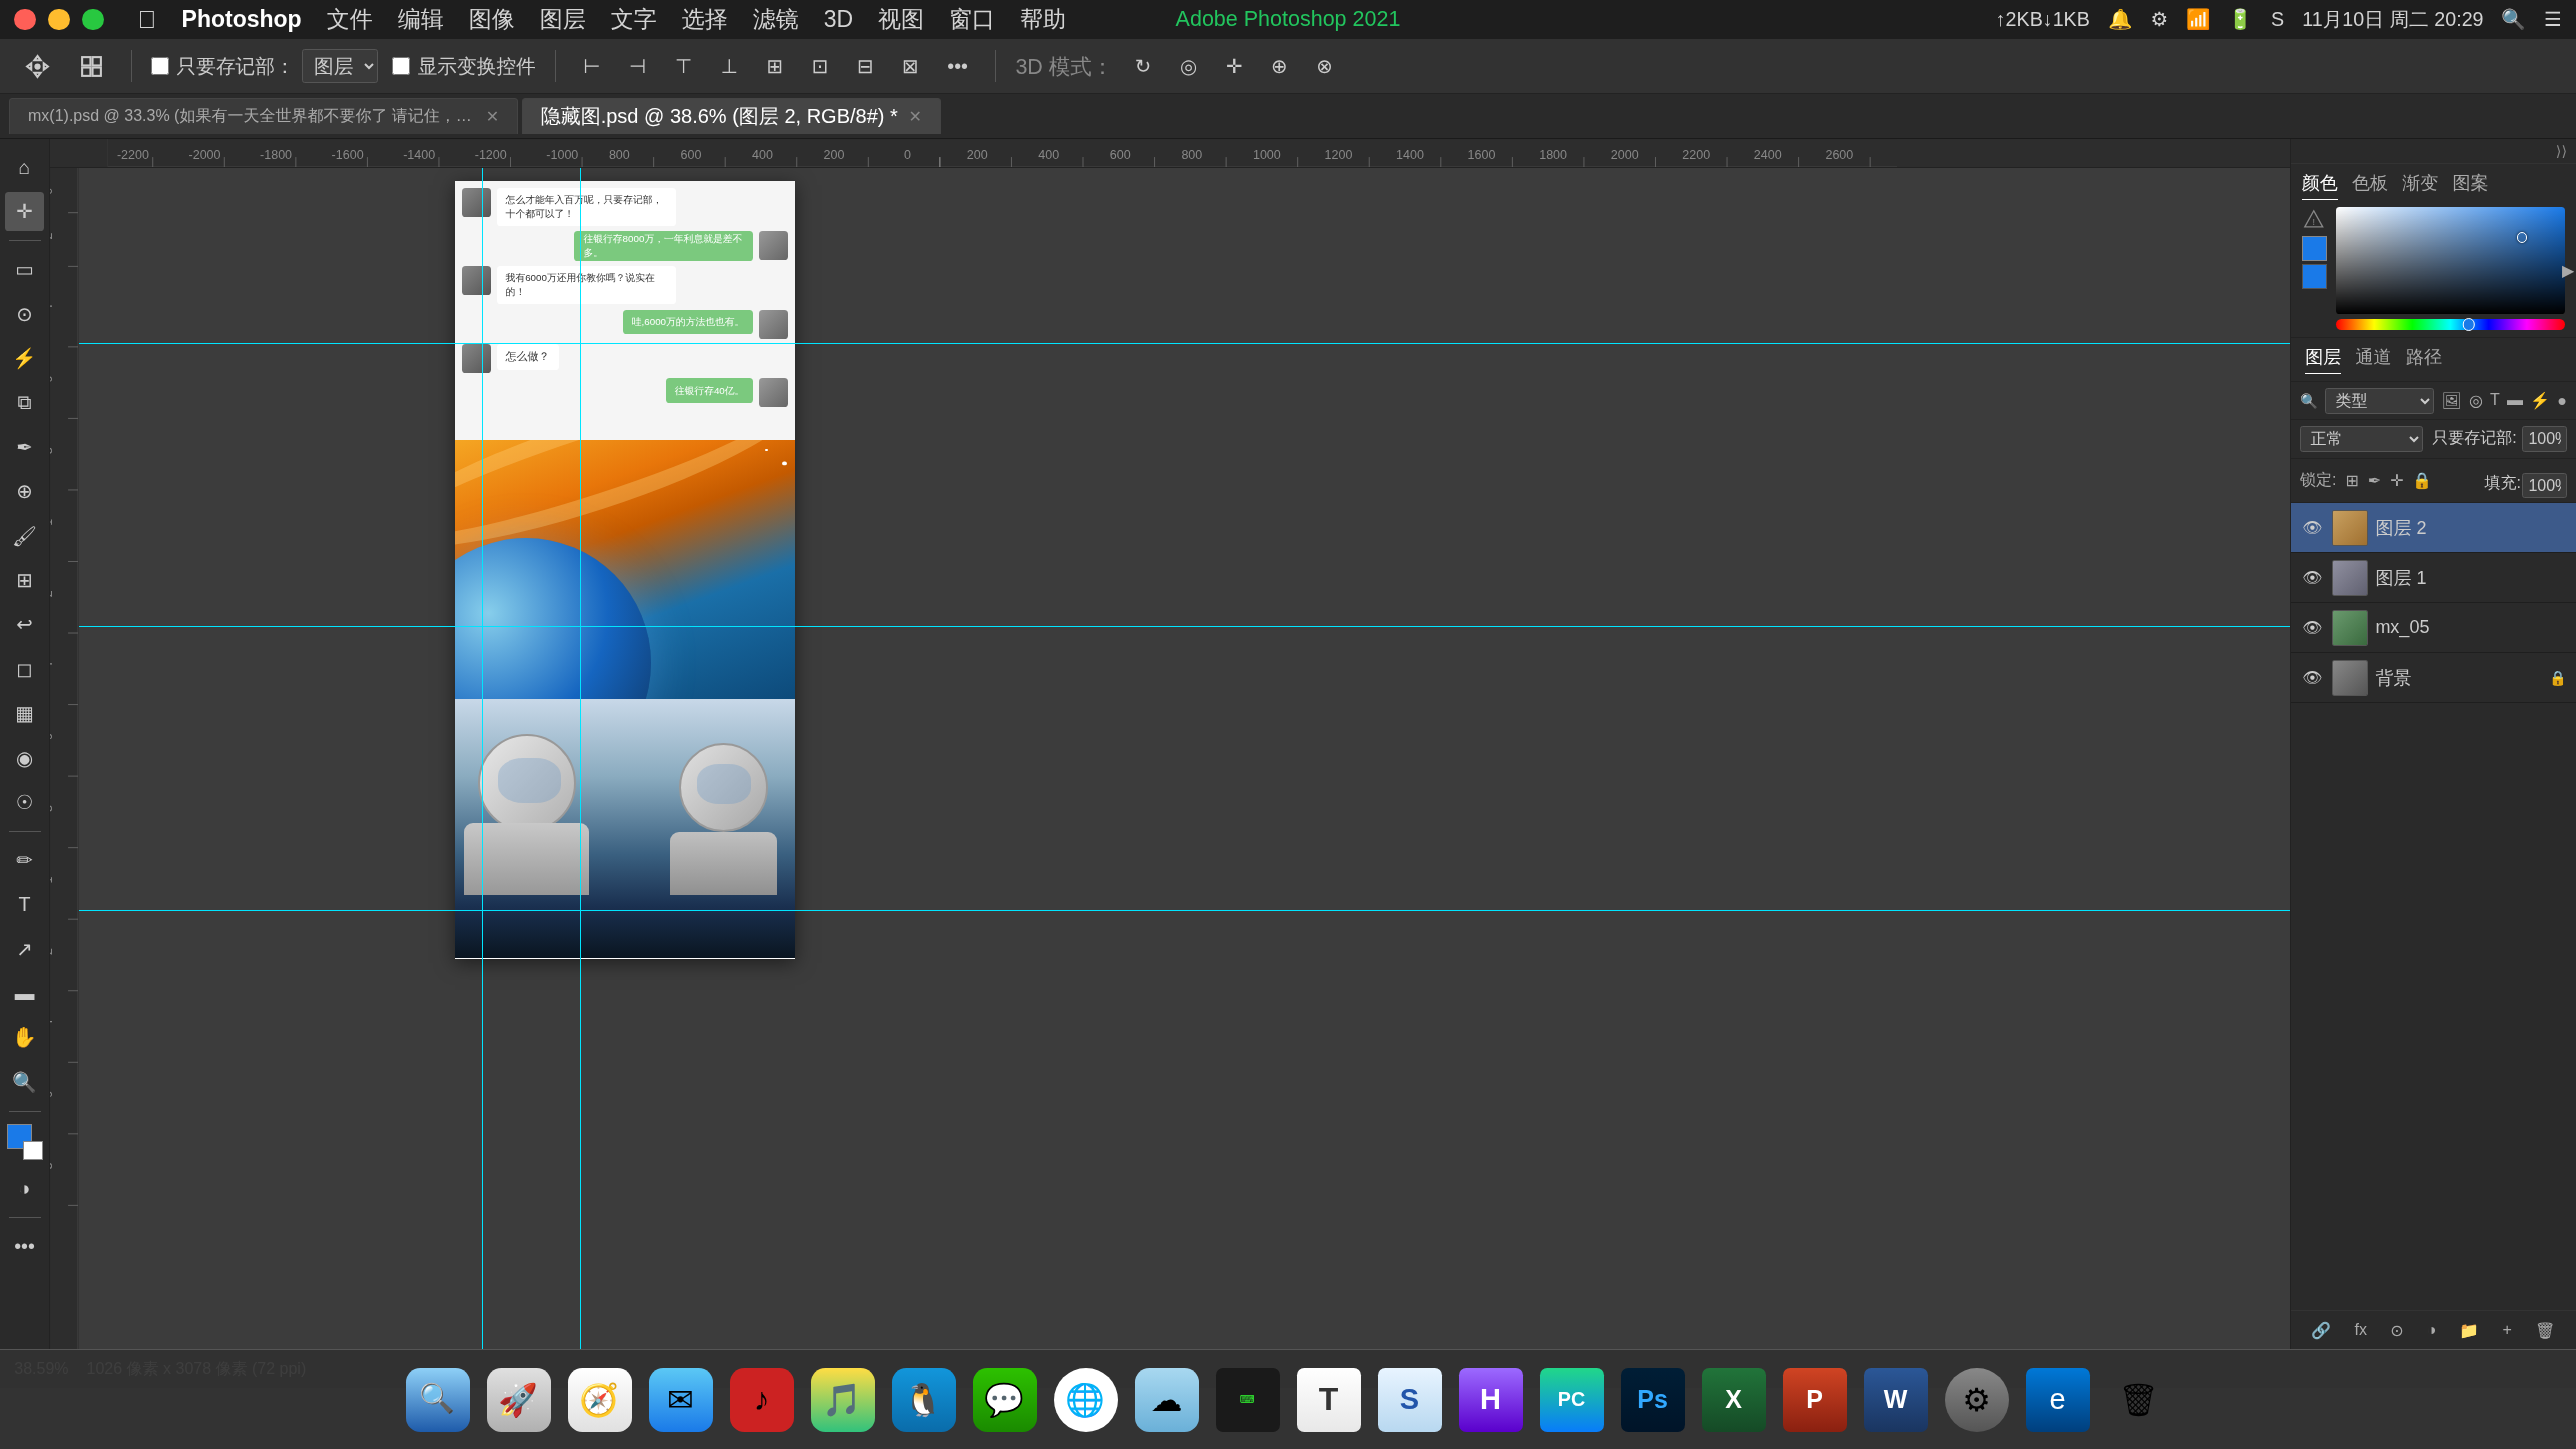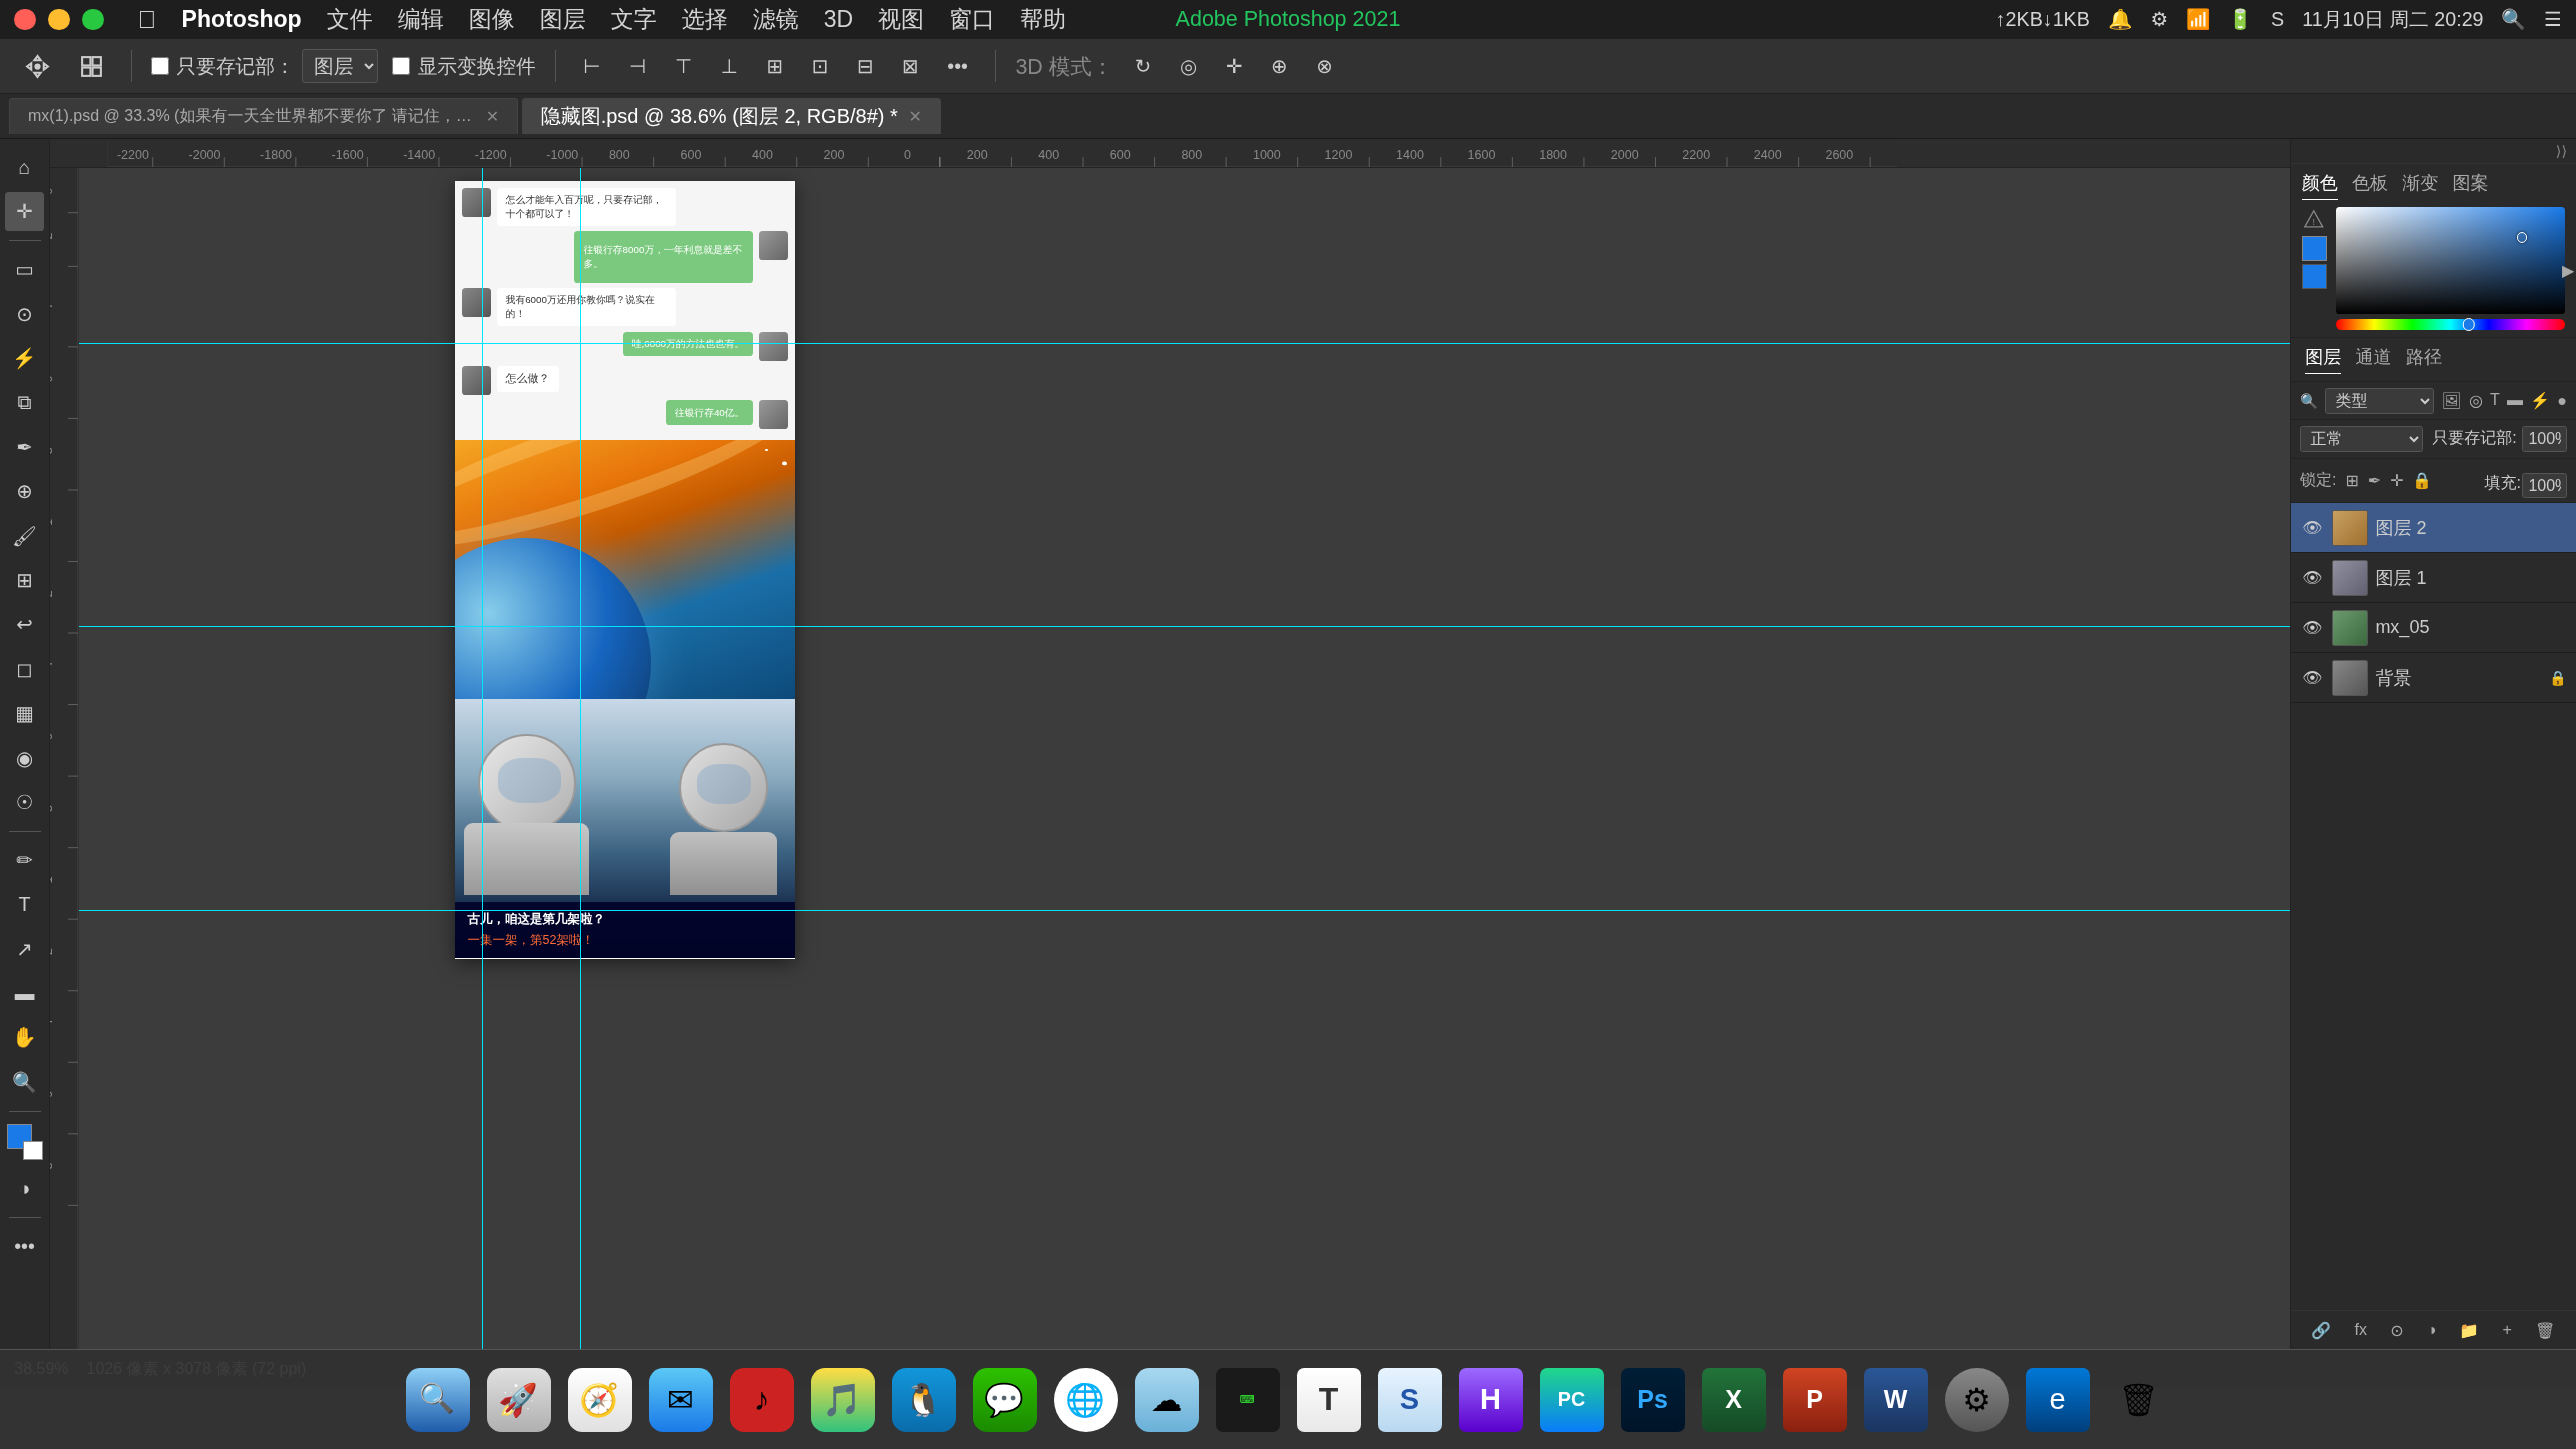--- a/index.html
+++ b/index.html
@@ -731,21 +731,21 @@
 
           <div style="width:100%; height:259px; background:#f5f5f5; display:flex; flex-direction:column; padding:7.2px; gap:5.4px; overflow:hidden;">
 
             <div class="chat-msg">
               <div style="width:29px;height:29px;border-radius:3.6px;background:linear-gradient(135deg,#888,#555);flex-shrink:0;"></div>
               <div style="background:#fff;padding:5.4px 9px;border-radius:3.6px;font-size:9.8px;color:#333;max-width:179px;line-height:1.4;">怎么才能年入百万呢，只要存记部，十个都可以了！</div>
             </div>
 
             <div class="chat-msg right">
               <div style="width:29px;height:29px;border-radius:3.6px;background:linear-gradient(135deg,#999,#666);flex-shrink:0;"></div>
-              <div style="background:#7bc97e;padding:12px 9px;border-radius:3.6px;font-size:9.8px;color:#fff;max-width:179px;line-height:1.4;">往银行存8000万，一年利息就是差不多。</div>
+              <div style="background:#7bc97e;padding:1px 9px;border-radius:3.6px;font-size:9.8px;color:#fff;max-width:179px;line-height:1.4;">往银行存8000万，一年利息就是差不多。</div>
             </div>
 
             <div class="chat-msg">
               <div style="width:29px;height:29px;border-radius:3.6px;background:linear-gradient(135deg,#888,#555);flex-shrink:0;"></div>
               <div style="background:#fff;padding:5.4px 9px;border-radius:3.6px;font-size:9.8px;color:#333;max-width:179px;line-height:1.4;">我有6000万还用你教你嗎？说实在的！</div>
             </div>
 
             <div class="chat-msg right">
               <div style="width:29px;height:29px;border-radius:3.6px;background:linear-gradient(135deg,#999,#666);flex-shrink:0;"></div>
               <div style="background:#7bc97e;padding:5.4px 9px;border-radius:3.6px;font-size:9.8px;color:#fff;max-width:143px;line-height:1.4;">哇,6000万的方法也也有。</div>
@@ -781,24 +781,20 @@
               <div style="width:125px;height:72px;background:linear-gradient(180deg,#c8c8c8,#989898);position:absolute;bottom:0;left:4.5px;border-radius:9px 9px 0 0;"></div>
             </div>
 
             <div style="position:absolute; bottom:63px; right:4.5px; width:125px; height:152px; overflow:hidden;">
               <div style="width:89px;height:89px;border-radius:50%;background:linear-gradient(135deg,#e0e0e0,#a8a8a8);border:2.7px solid #999;position:absolute;top:0;left:13.4px;">
                 <div style="width:54px;height:40px;background:rgba(100,150,200,0.3);border-radius:40%;position:absolute;top:19.7px;left:16px;"></div>
               </div>
               <div style="width:107px;height:63px;background:linear-gradient(180deg,#c0c0c0,#909090);position:absolute;bottom:0;left:4.5px;border-radius:9px 9px 0 0;"></div>
             </div>
 
-            <div style="position:absolute; bottom:0; left:0; right:0; background:rgba(0,0,40,0.88); padding:9px 12.5px;">
-              <div style="color:#fff; font-size:12.5px; font-weight:600; margin-bottom:3.6px;">古儿，咱这是第几架啦？</div>
-              <div style="color:#ff6b35; font-size:12.5px;">一集一架，第52架啦！</div>
-            </div>
           </div>
         </div>
       </div>
     </div>
   </div>
 
   <div id="right-panel" style="width:286px; background:#2a2a2a; border-left:0.9px solid #222; display:flex; flex-direction:column; overflow:hidden;">
 
     <div style="height:25px; background:#2a2a2a; display:flex; align-items:center; justify-content:flex-end; padding:0 9px; border-bottom:0.9px solid #333;">
       <span style="color:#888; font-size:14.3px; cursor:pointer;">⟩⟩</span>

